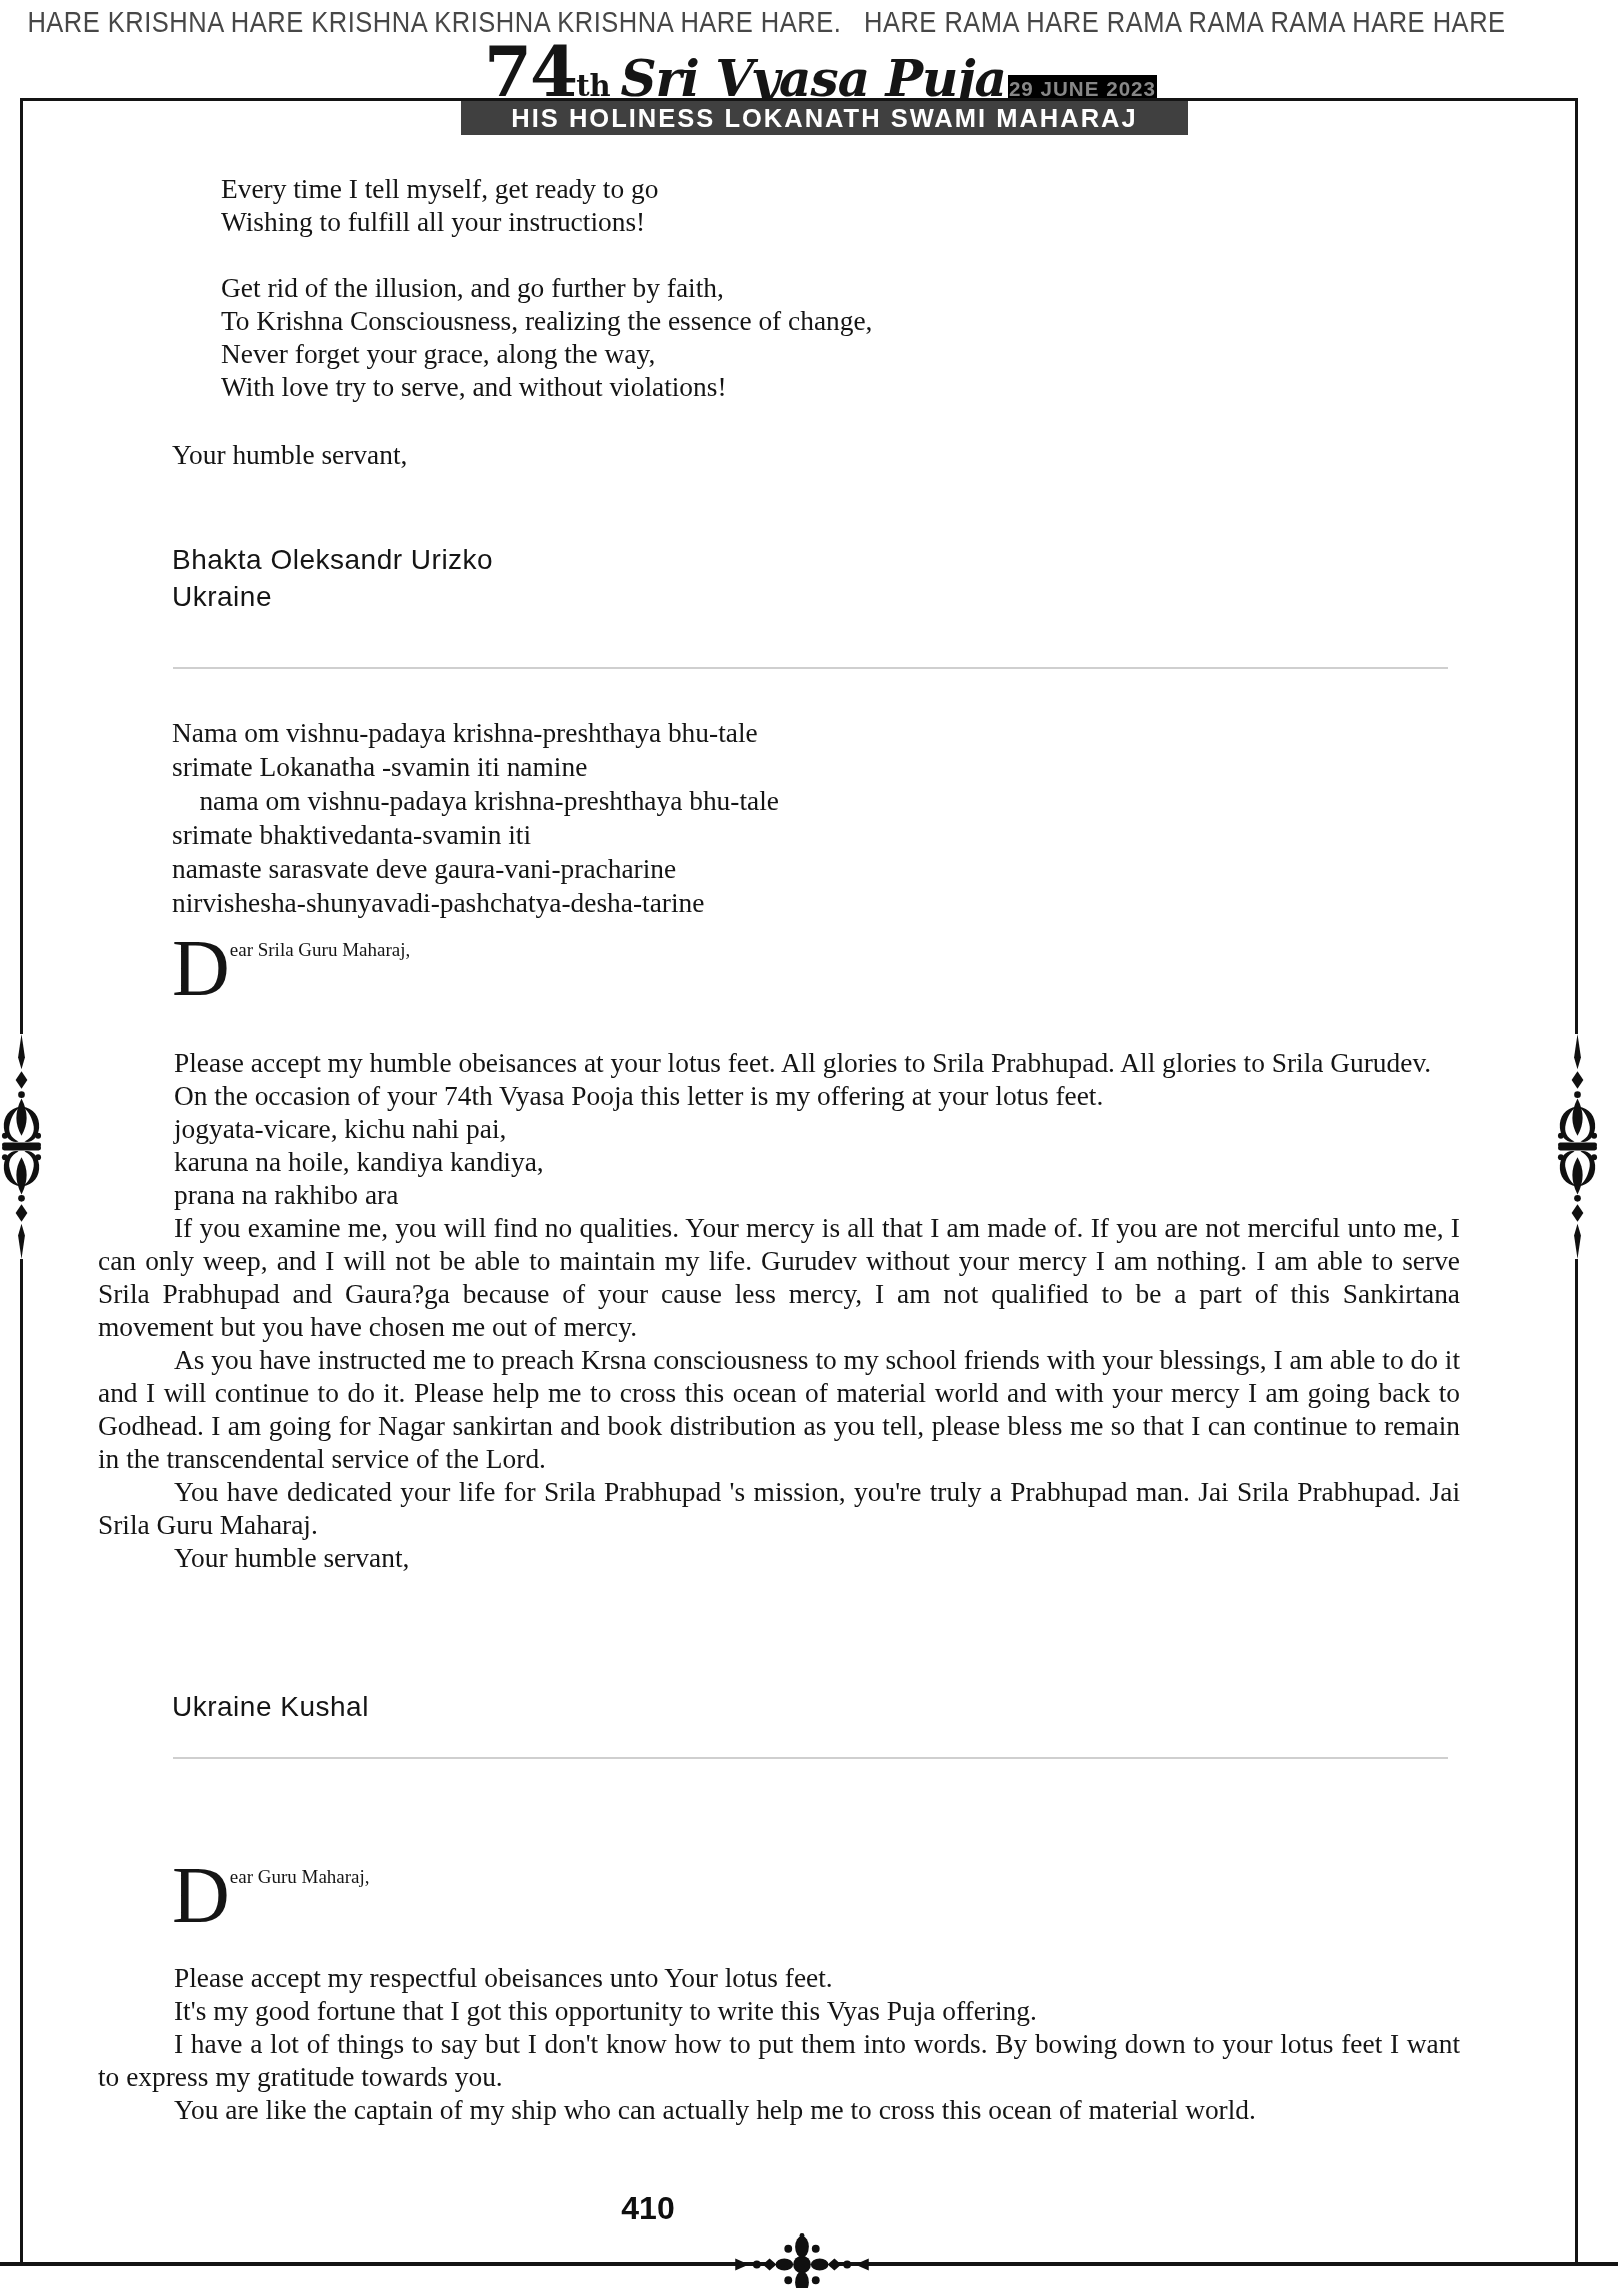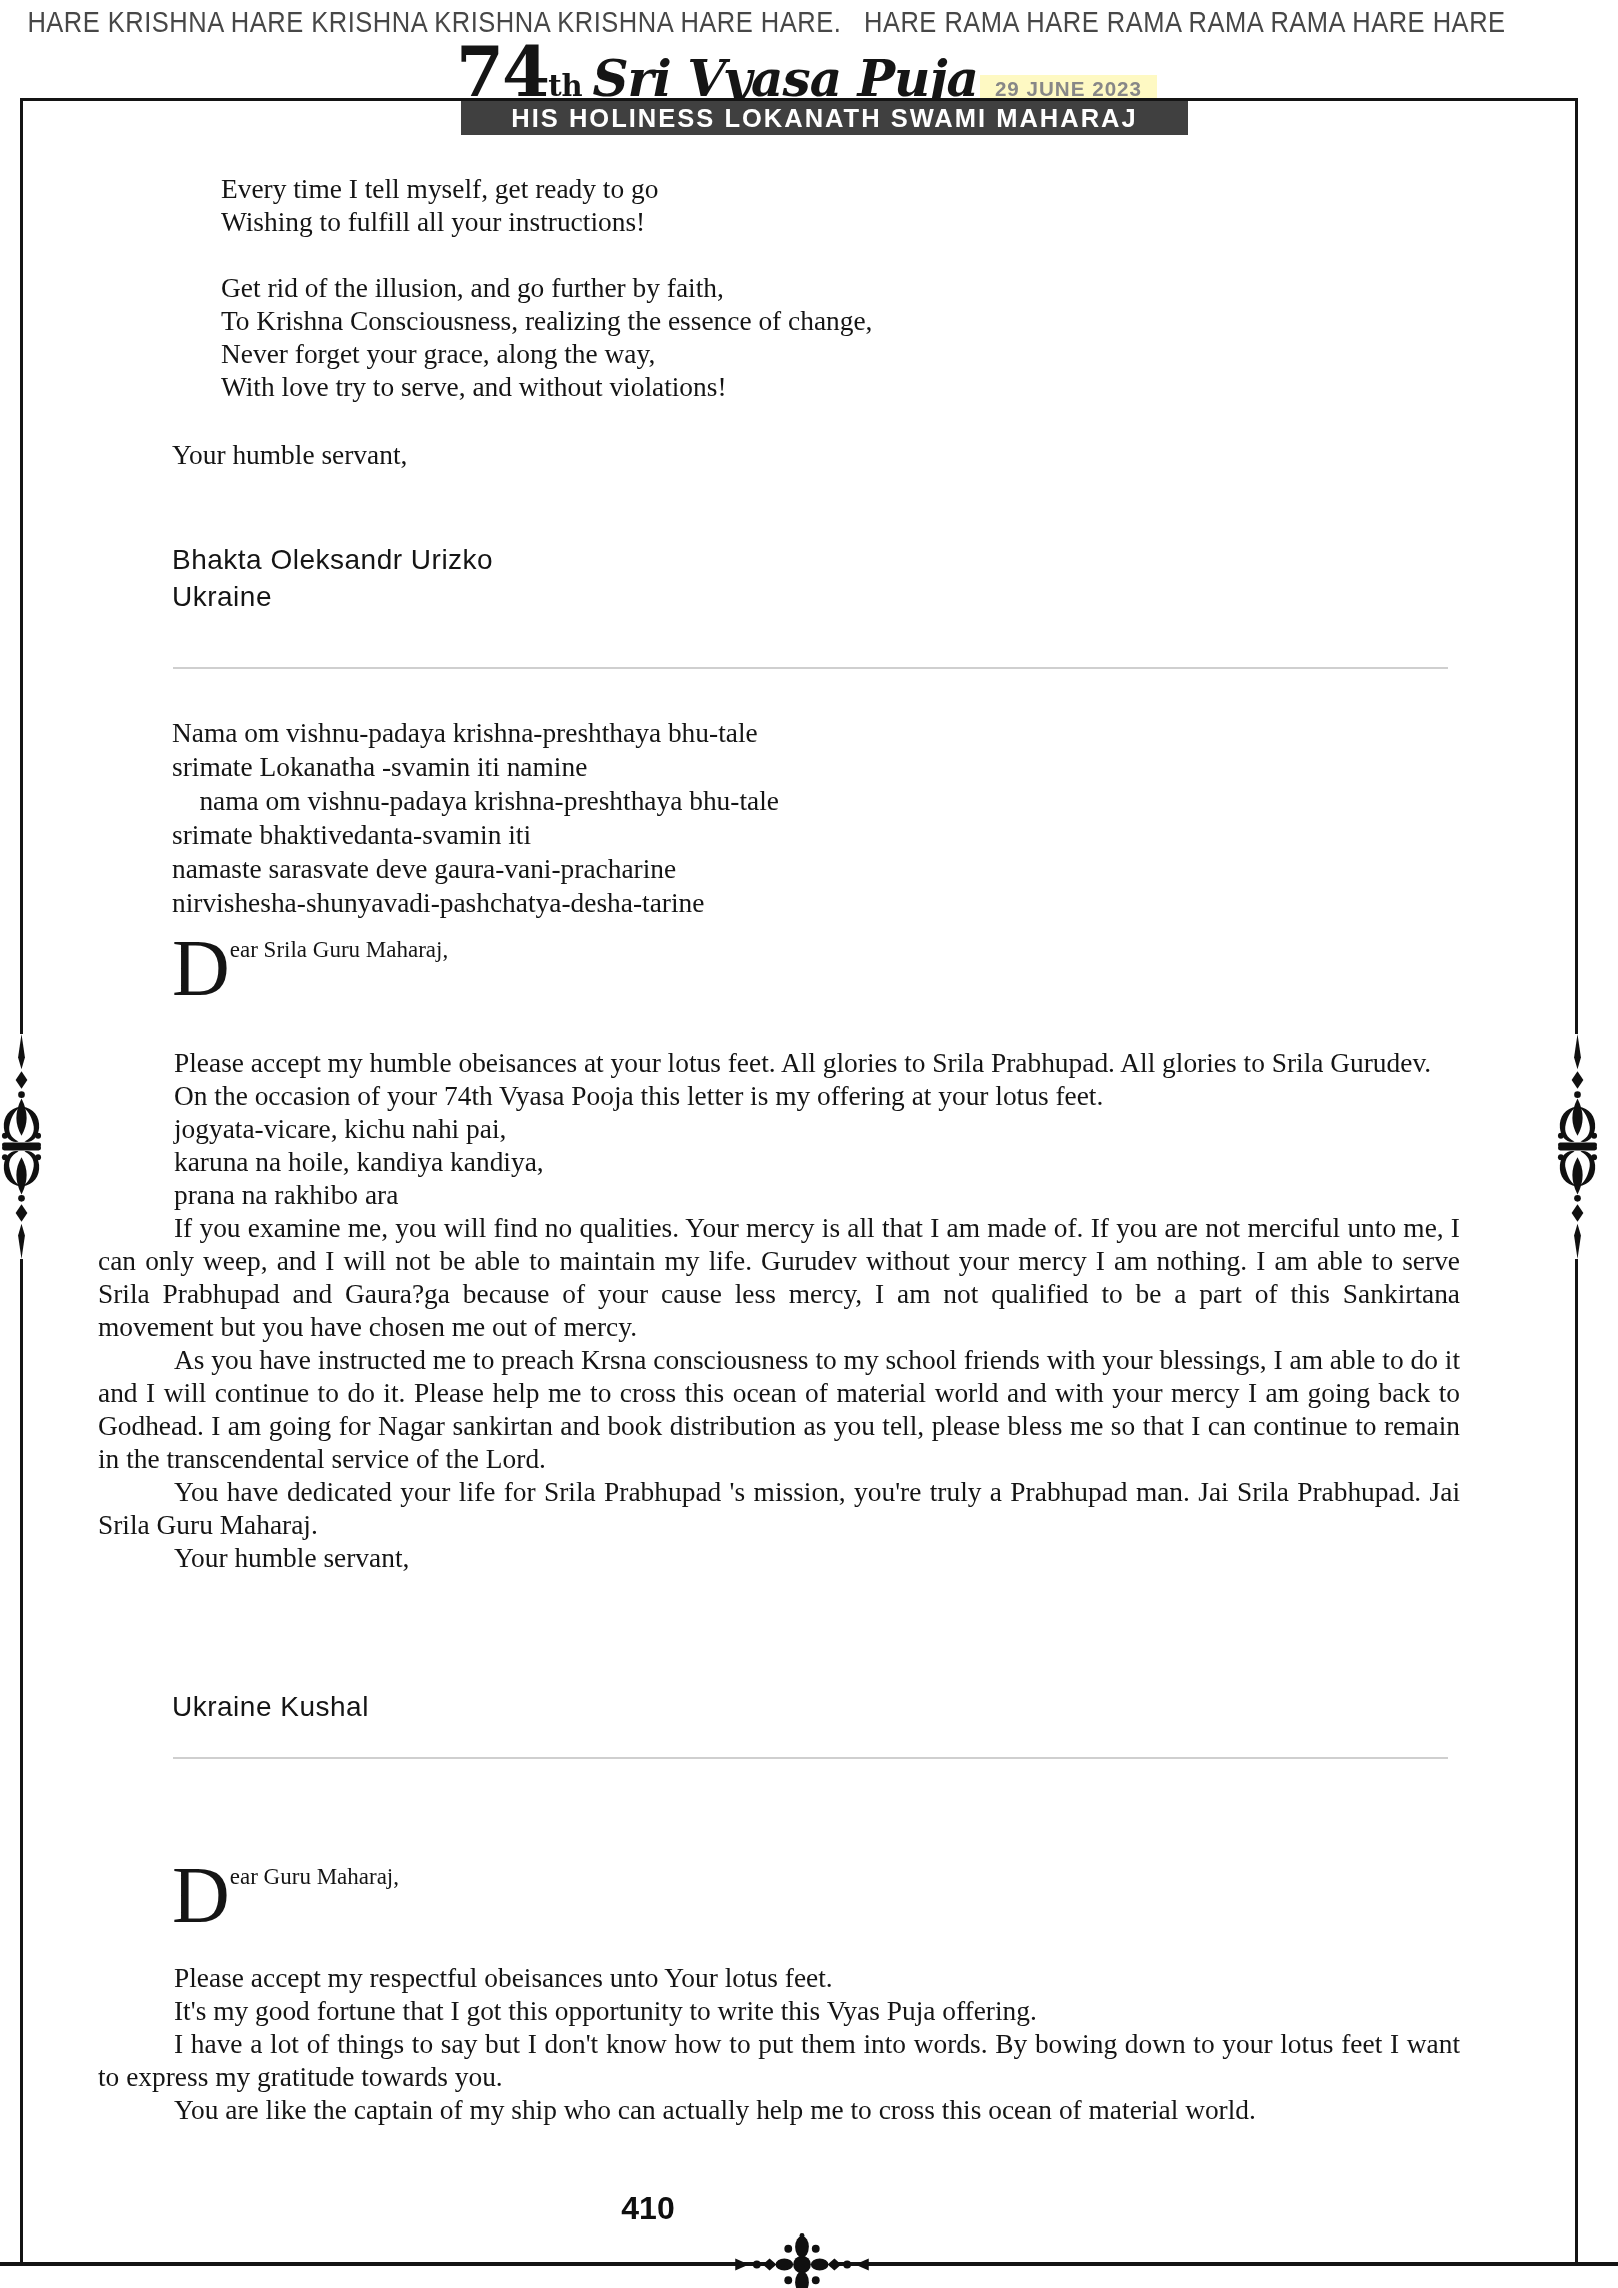--- a/index.html
+++ b/index.html
@@ -53,27 +53,27 @@
   .main-title {
     font-family: "DejaVu Serif", serif;
     font-style: italic;
     font-weight: 700;
     font-size: 50px;
     letter-spacing: -1px;
     margin-left: 9.8px;
   }
   .date-badge {
     display: inline-block;
-    background: #fef9c3;
+    background: #000000;
     color: #878787;
     font-family: "Liberation Sans", sans-serif;
     font-weight: 700;
     font-size: 20.6px;
     line-height: 28px;
-    padding: 0 15px;
+    padding: 0 1px;
     letter-spacing: 1px;
     margin-left: 2px;
   }
 
   .honoree-banner {
     position: absolute;
     top: 101px; left: 461px; width: 727px; height: 34px;
     background: #404040;
     color: #ffffff;
     font-family: "Liberation Sans", sans-serif;
@@ -139,21 +139,21 @@
 
   .salutation { display: flex; align-items: flex-start; }
   .salutation-1 { top: 933px; left: 172px; }
   .salutation-2 { top: 1860px; left: 172px; }
   .dropcap {
     font-family: "Liberation Serif", serif;
     font-size: 80px;
     line-height: 71px;
     font-weight: 400;
   }
-  .salutation-rest { font-size: 23px; line-height: 33px; padding-top: 0px; }
+  .salutation-rest { font-size: 19px; line-height: 33px; padding-top: 0px; }
 
   .letter-body { left: 98px; width: 1362px; }
   .letter-body-1 { top: 1047px; }
   .letter-body-2 { top: 1962px; }
   .letter-body p { margin: 0; }
   .letter-body .para { text-align: justify; text-indent: 76px; }
   .letter-body .qline { text-align: left; margin-left: 76px; }
 
   .signature-2 {
     top: 1688px; left: 172px;

